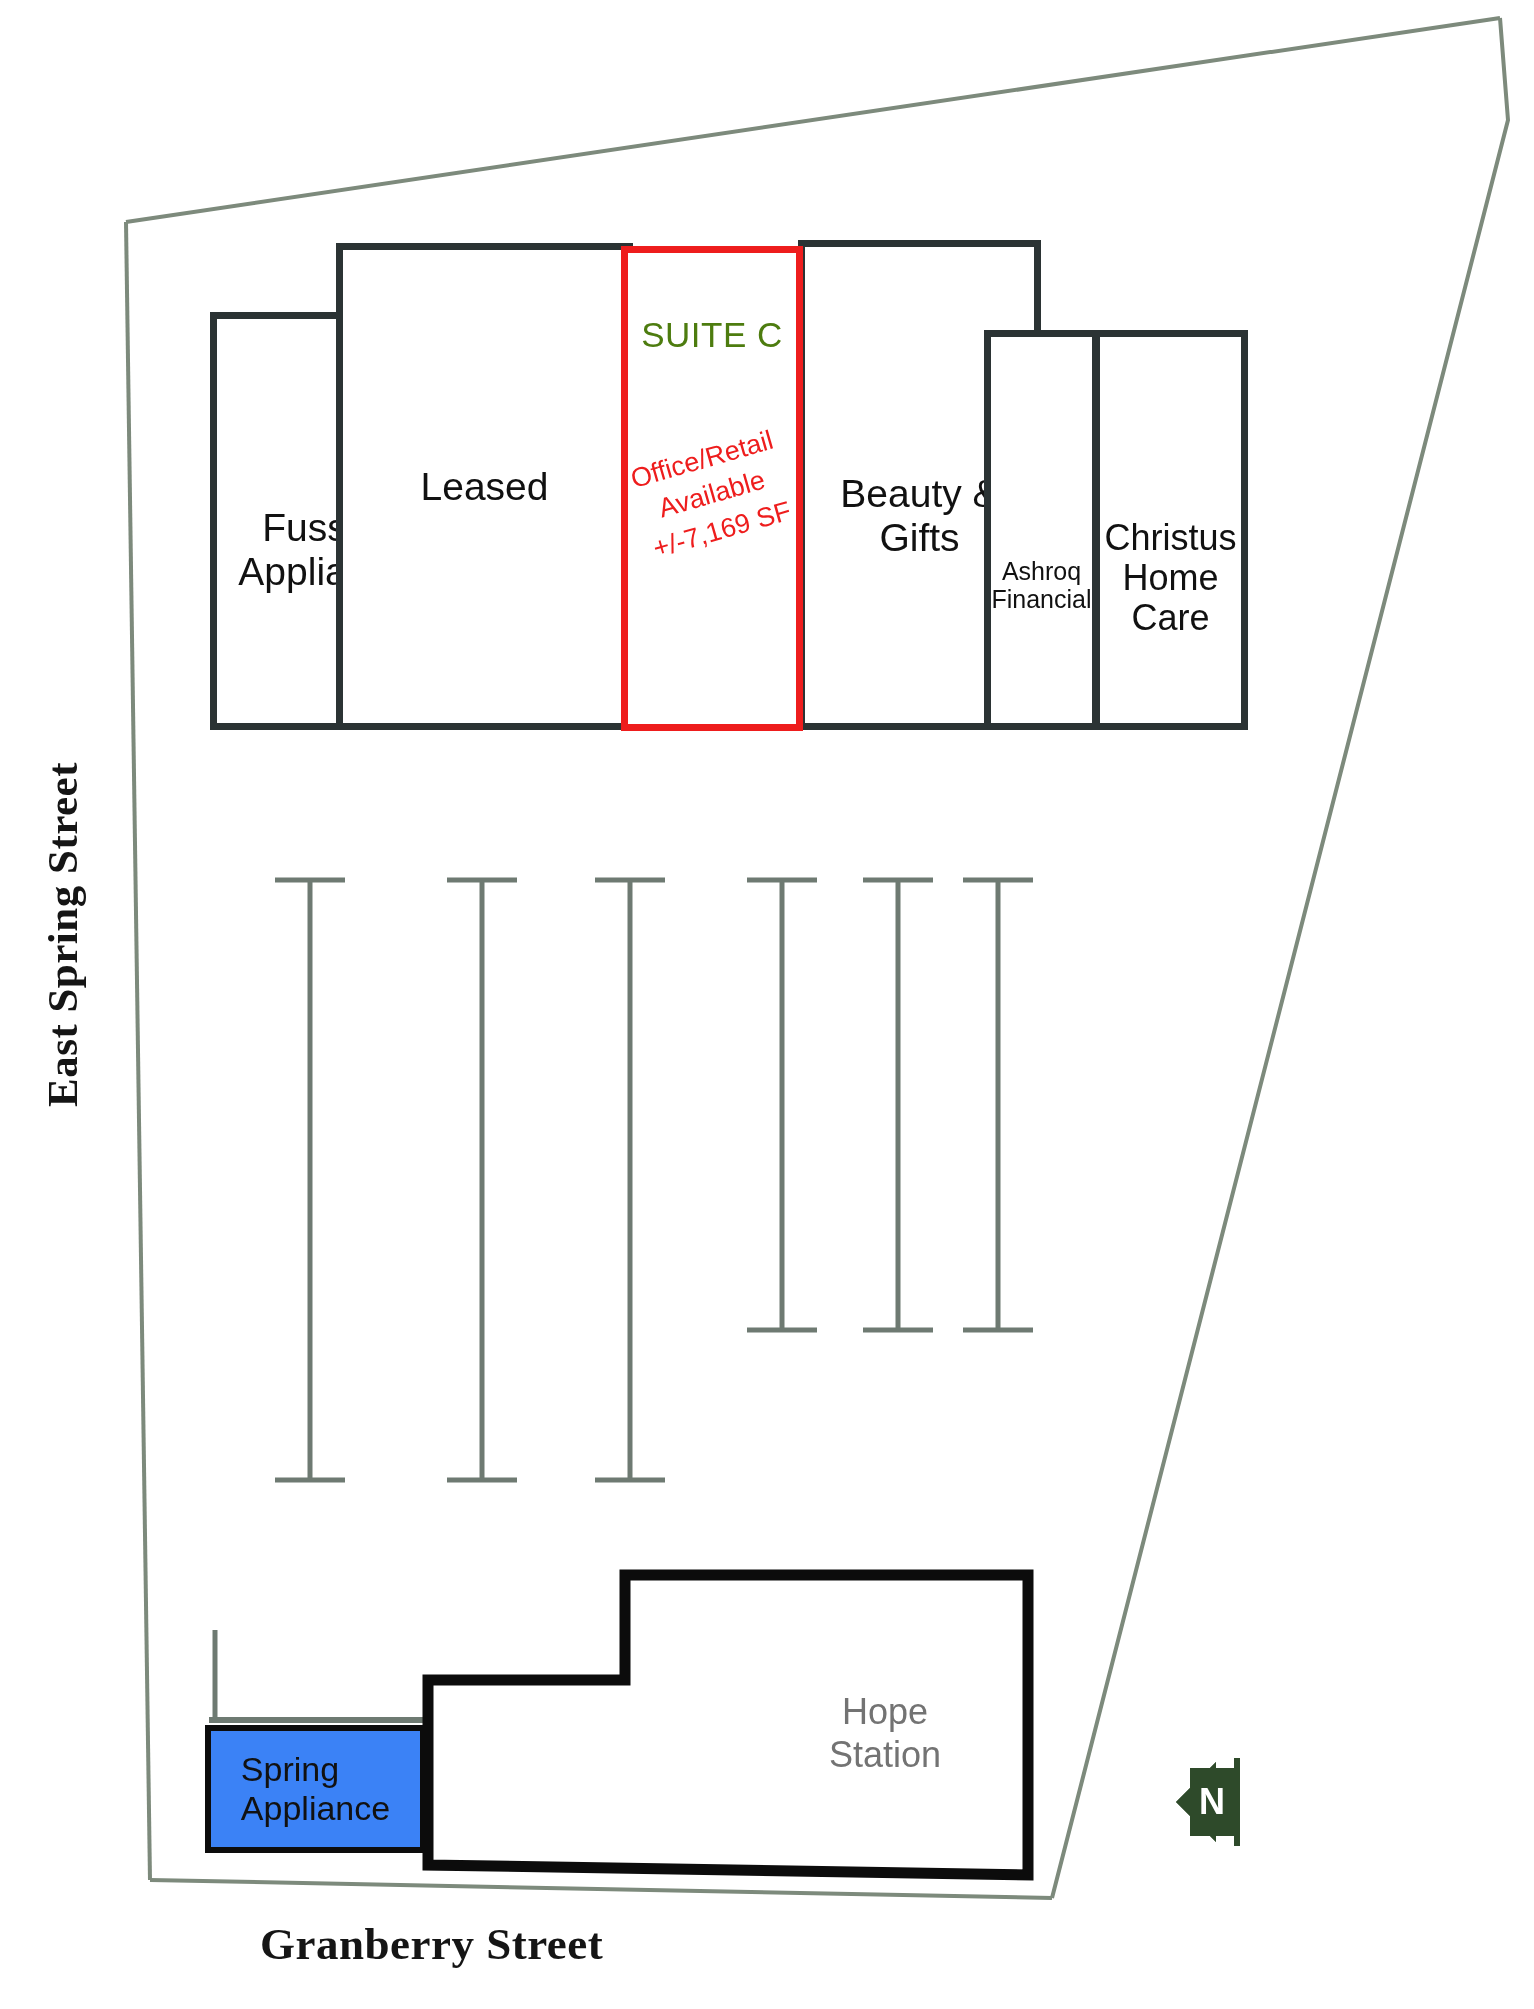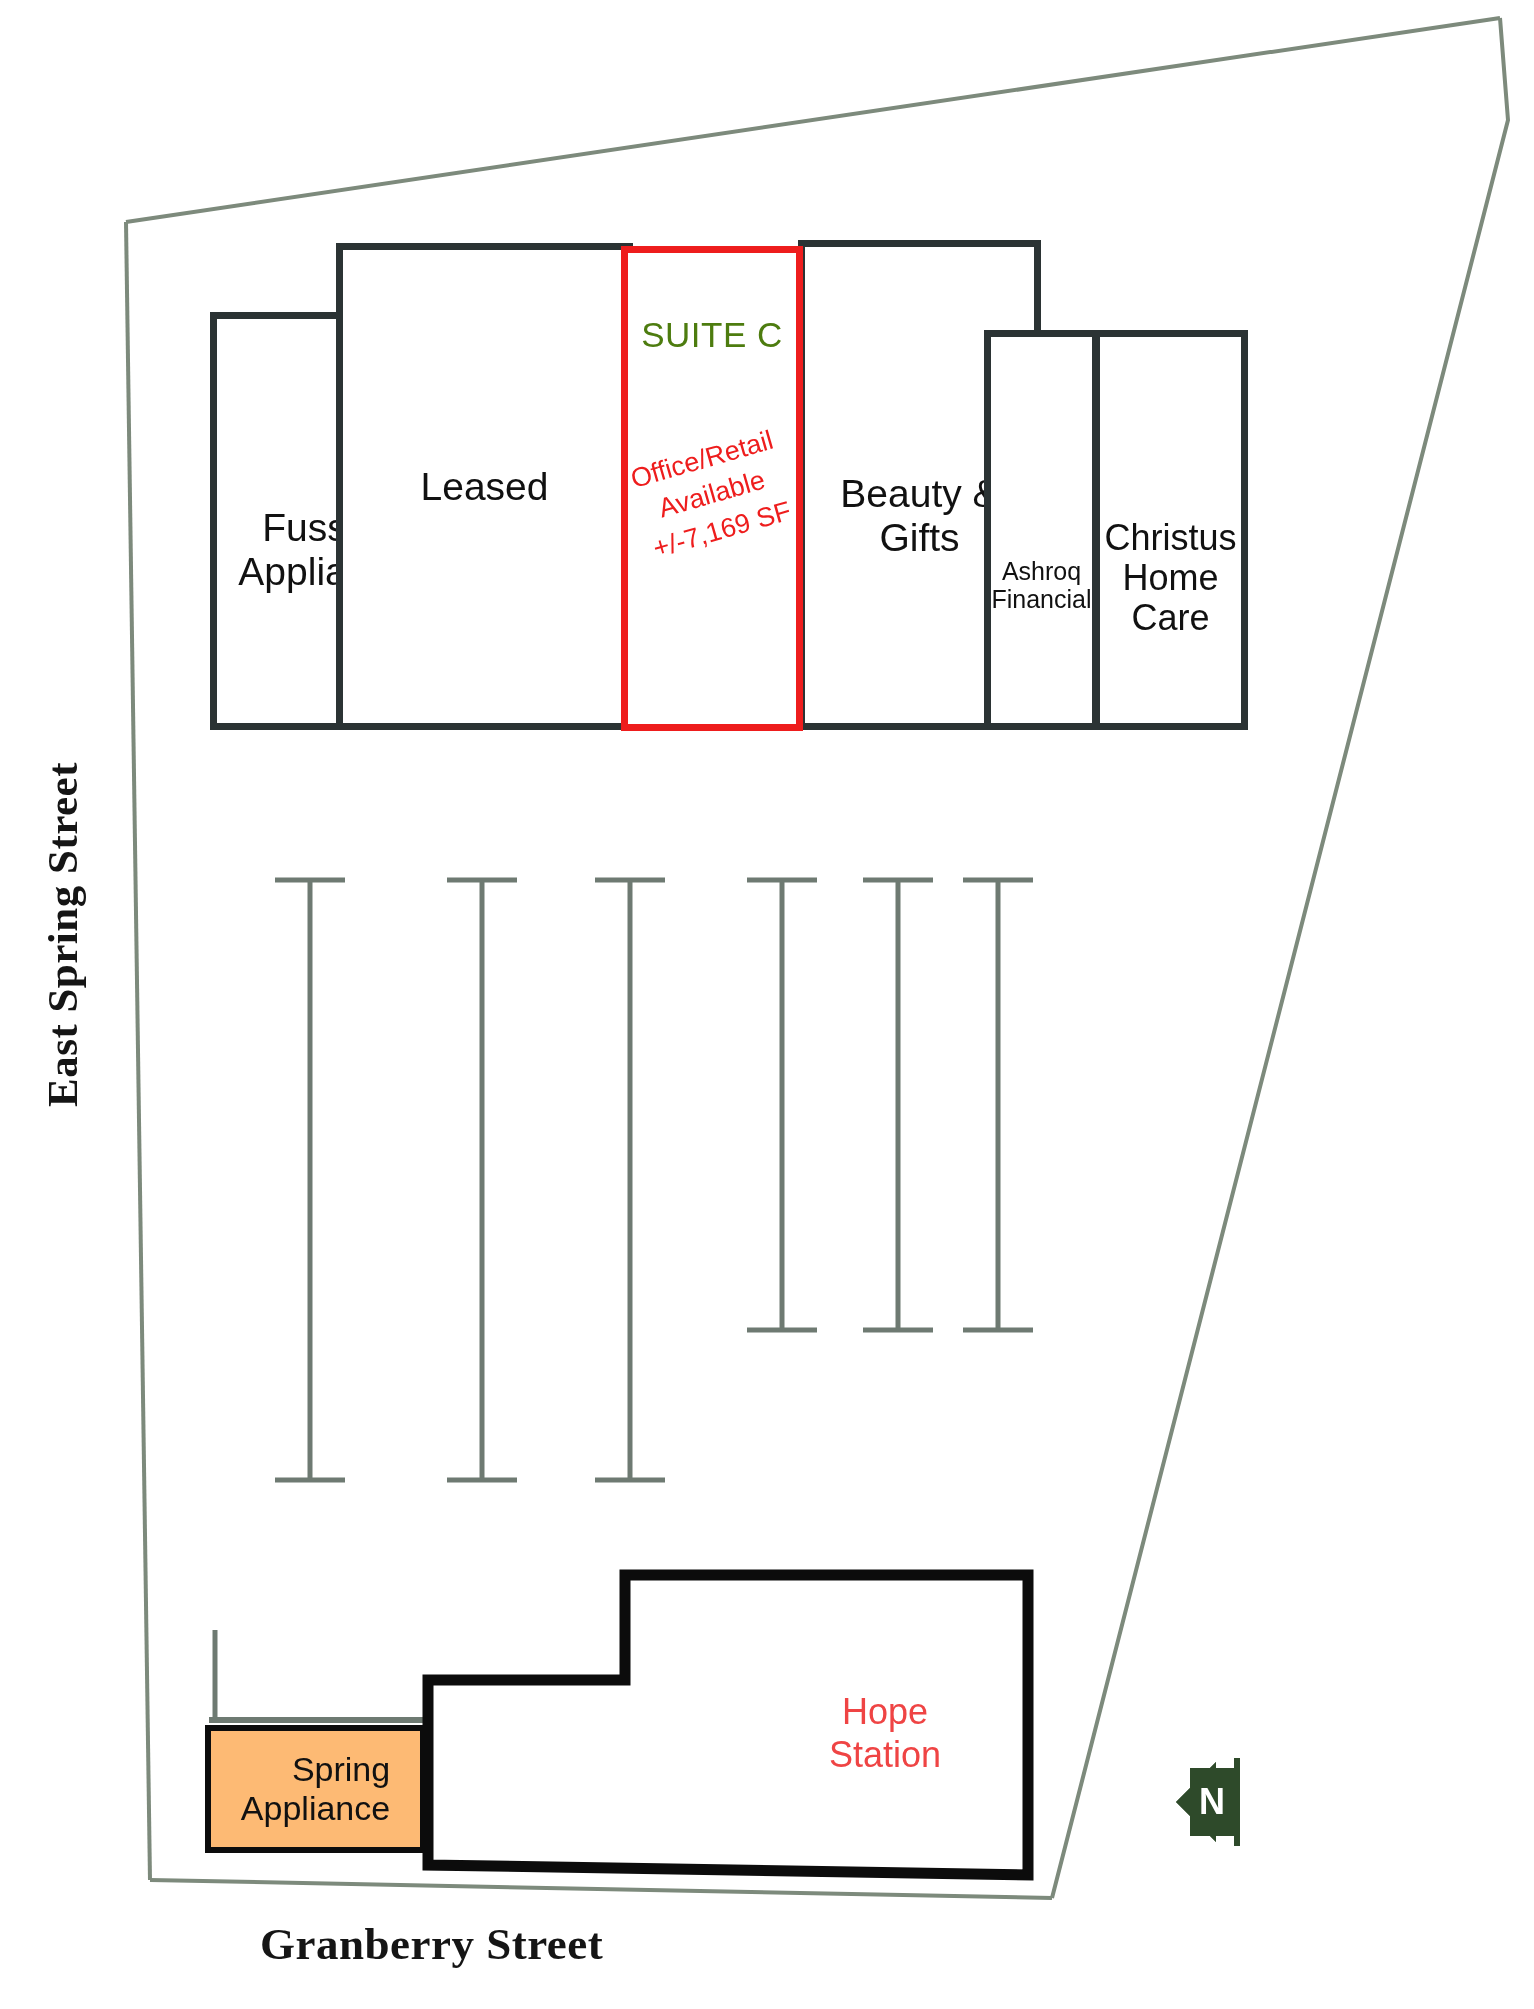--- a/index.html
+++ b/index.html
@@ -86,41 +86,41 @@
     z-index: 6;
   }
 
   
   .u-laundromat {
     position: absolute;
     left: 205px; top: 1725px;
     width: 221px; height: 128px;
     box-sizing: border-box;
     border: 6px solid #0c0c0c;
-    background: #fdba74;
+    background: #3b82f6;
     font-size: 34px;
     color: #111;
     display: flex; align-items: center; justify-content: center;
-    text-align: right;
+    text-align: left;
     line-height: 1.15;
     z-index: 3;
   }
   .hope-svg {
     position: absolute;
     left: 420px; top: 1565px;
     width: 620px; height: 325px;
     z-index: 2;
   }
   .hope-label {
     position: absolute;
     left: 760px; top: 1690px;
     width: 250px;
     text-align: center;
     font-size: 36px;
-    color: #ef4444;
+    color: #737373;
     line-height: 1.2;
     z-index: 4;
   }
 
   
   .laundry-stub-svg {
     position: absolute;
     left: 195px; top: 1620px;
     width: 260px; height: 120px;
     z-index: 1;

